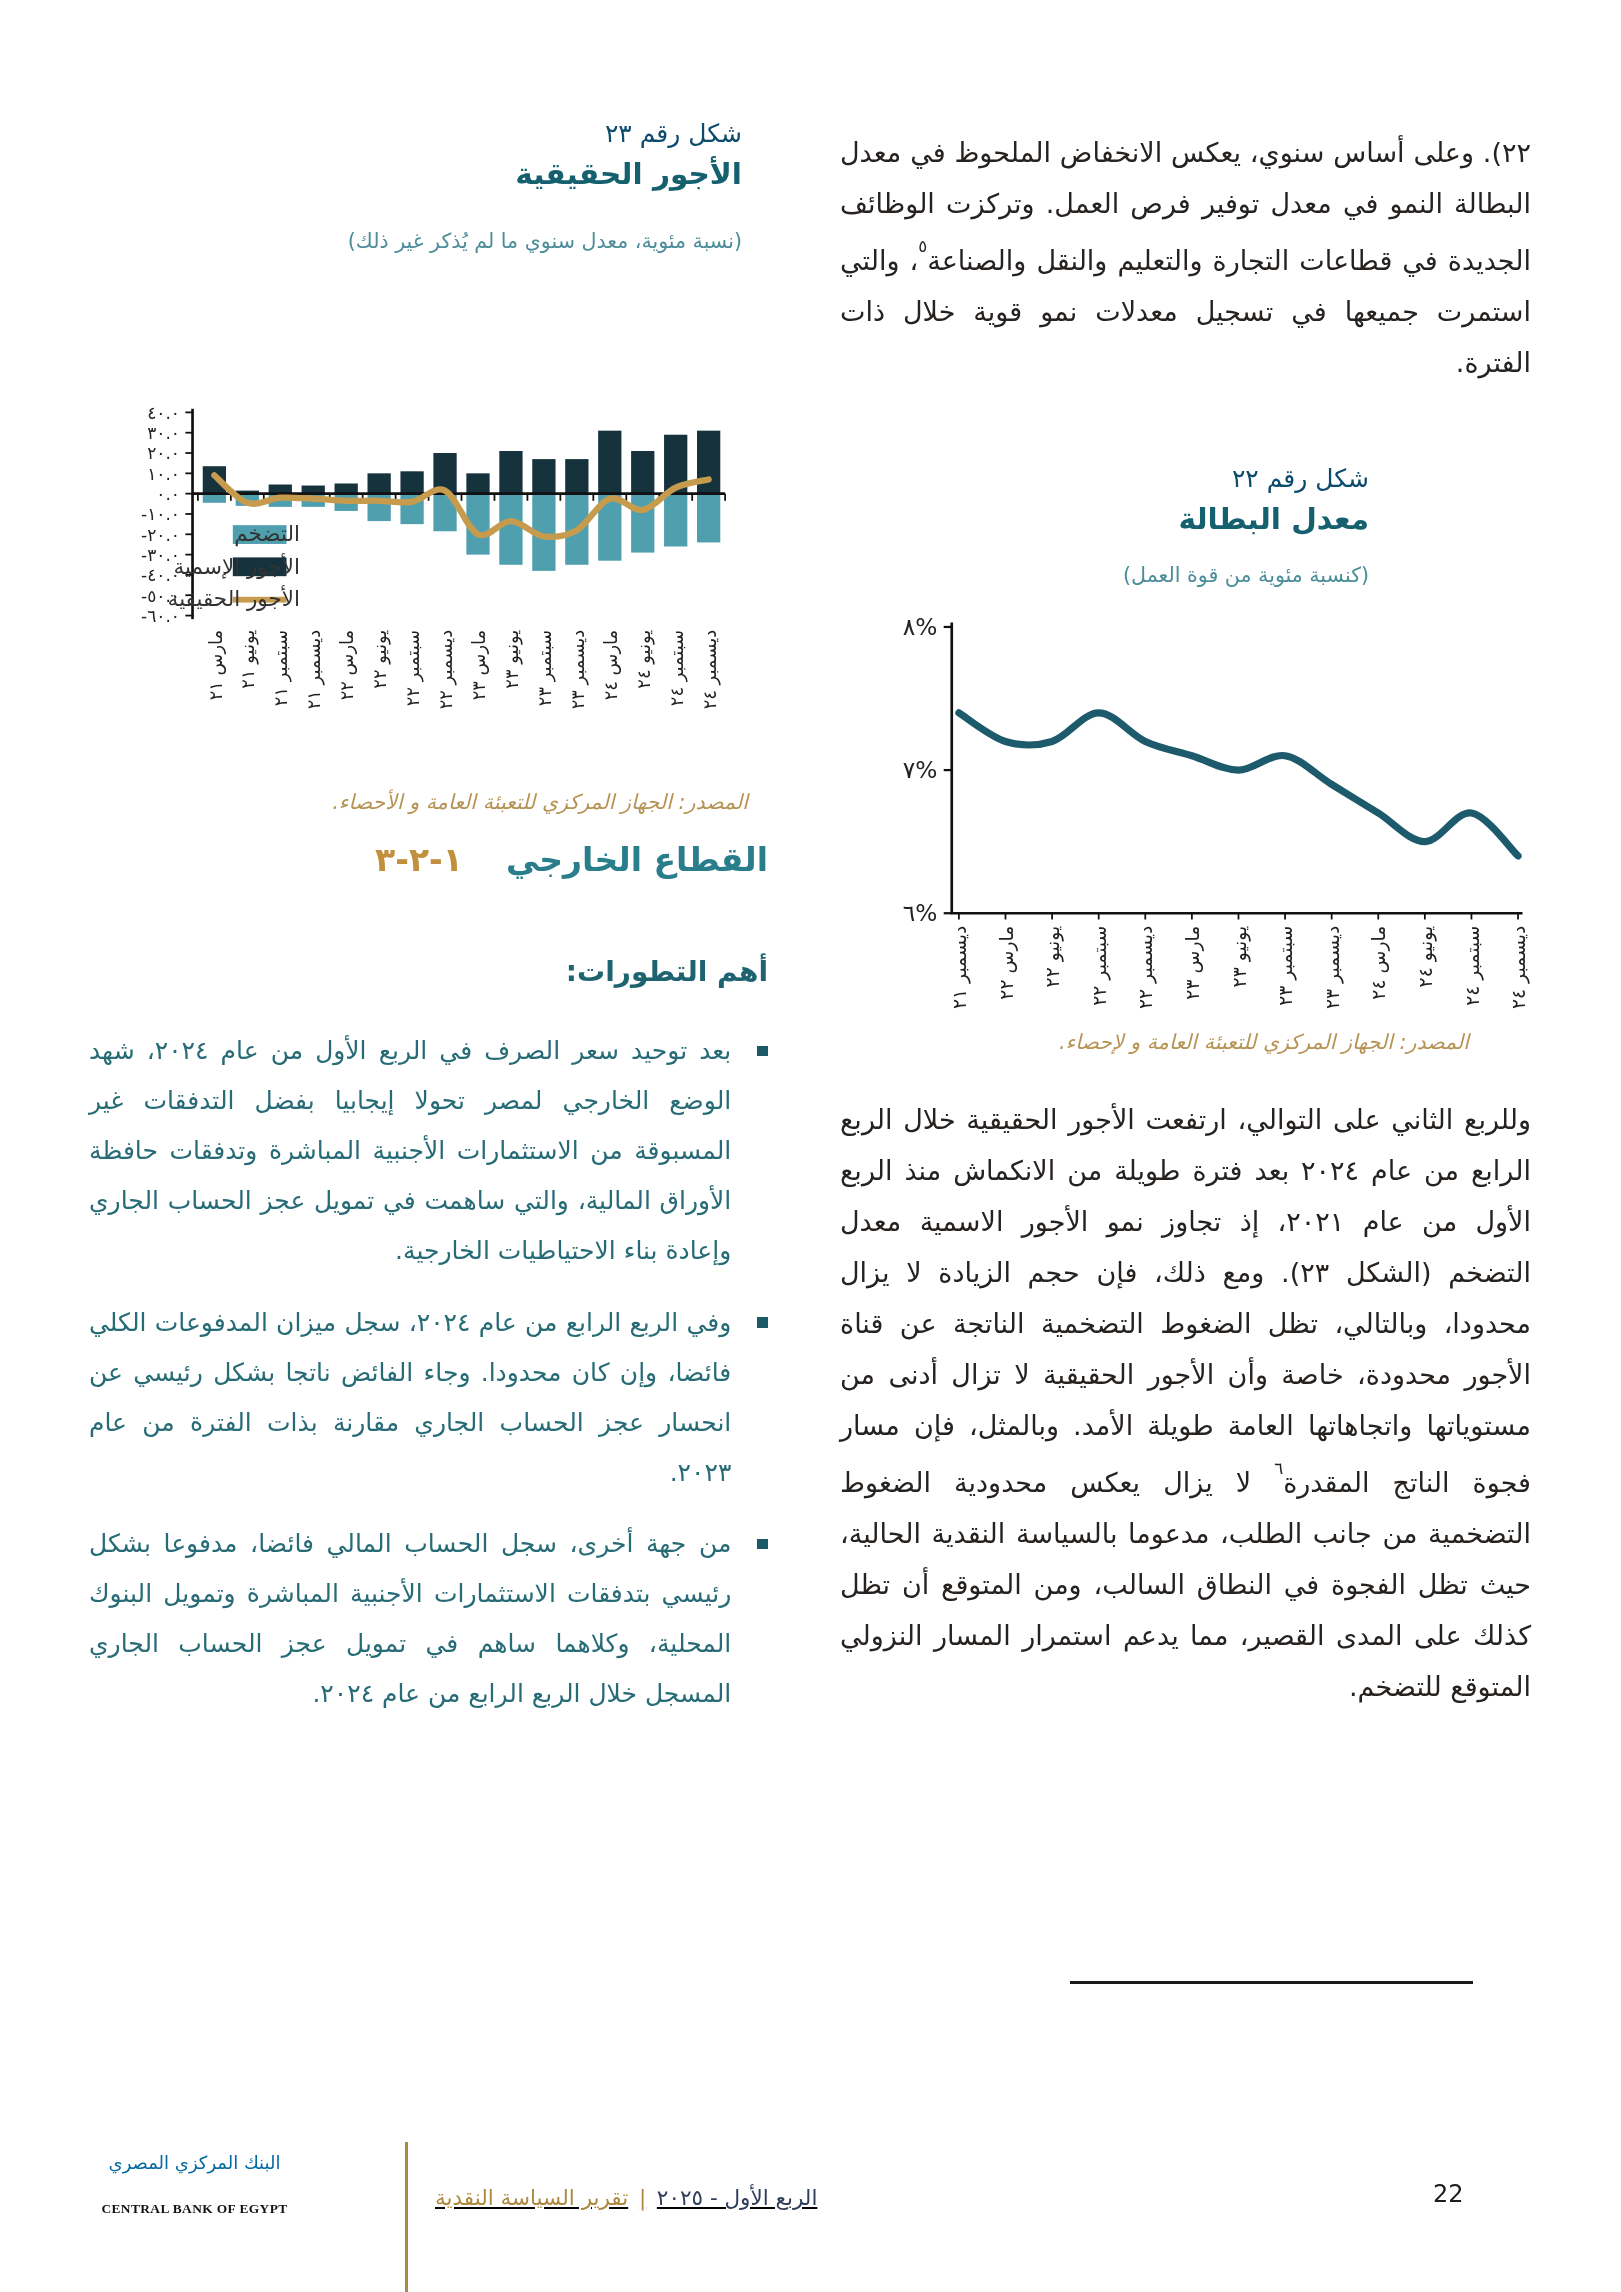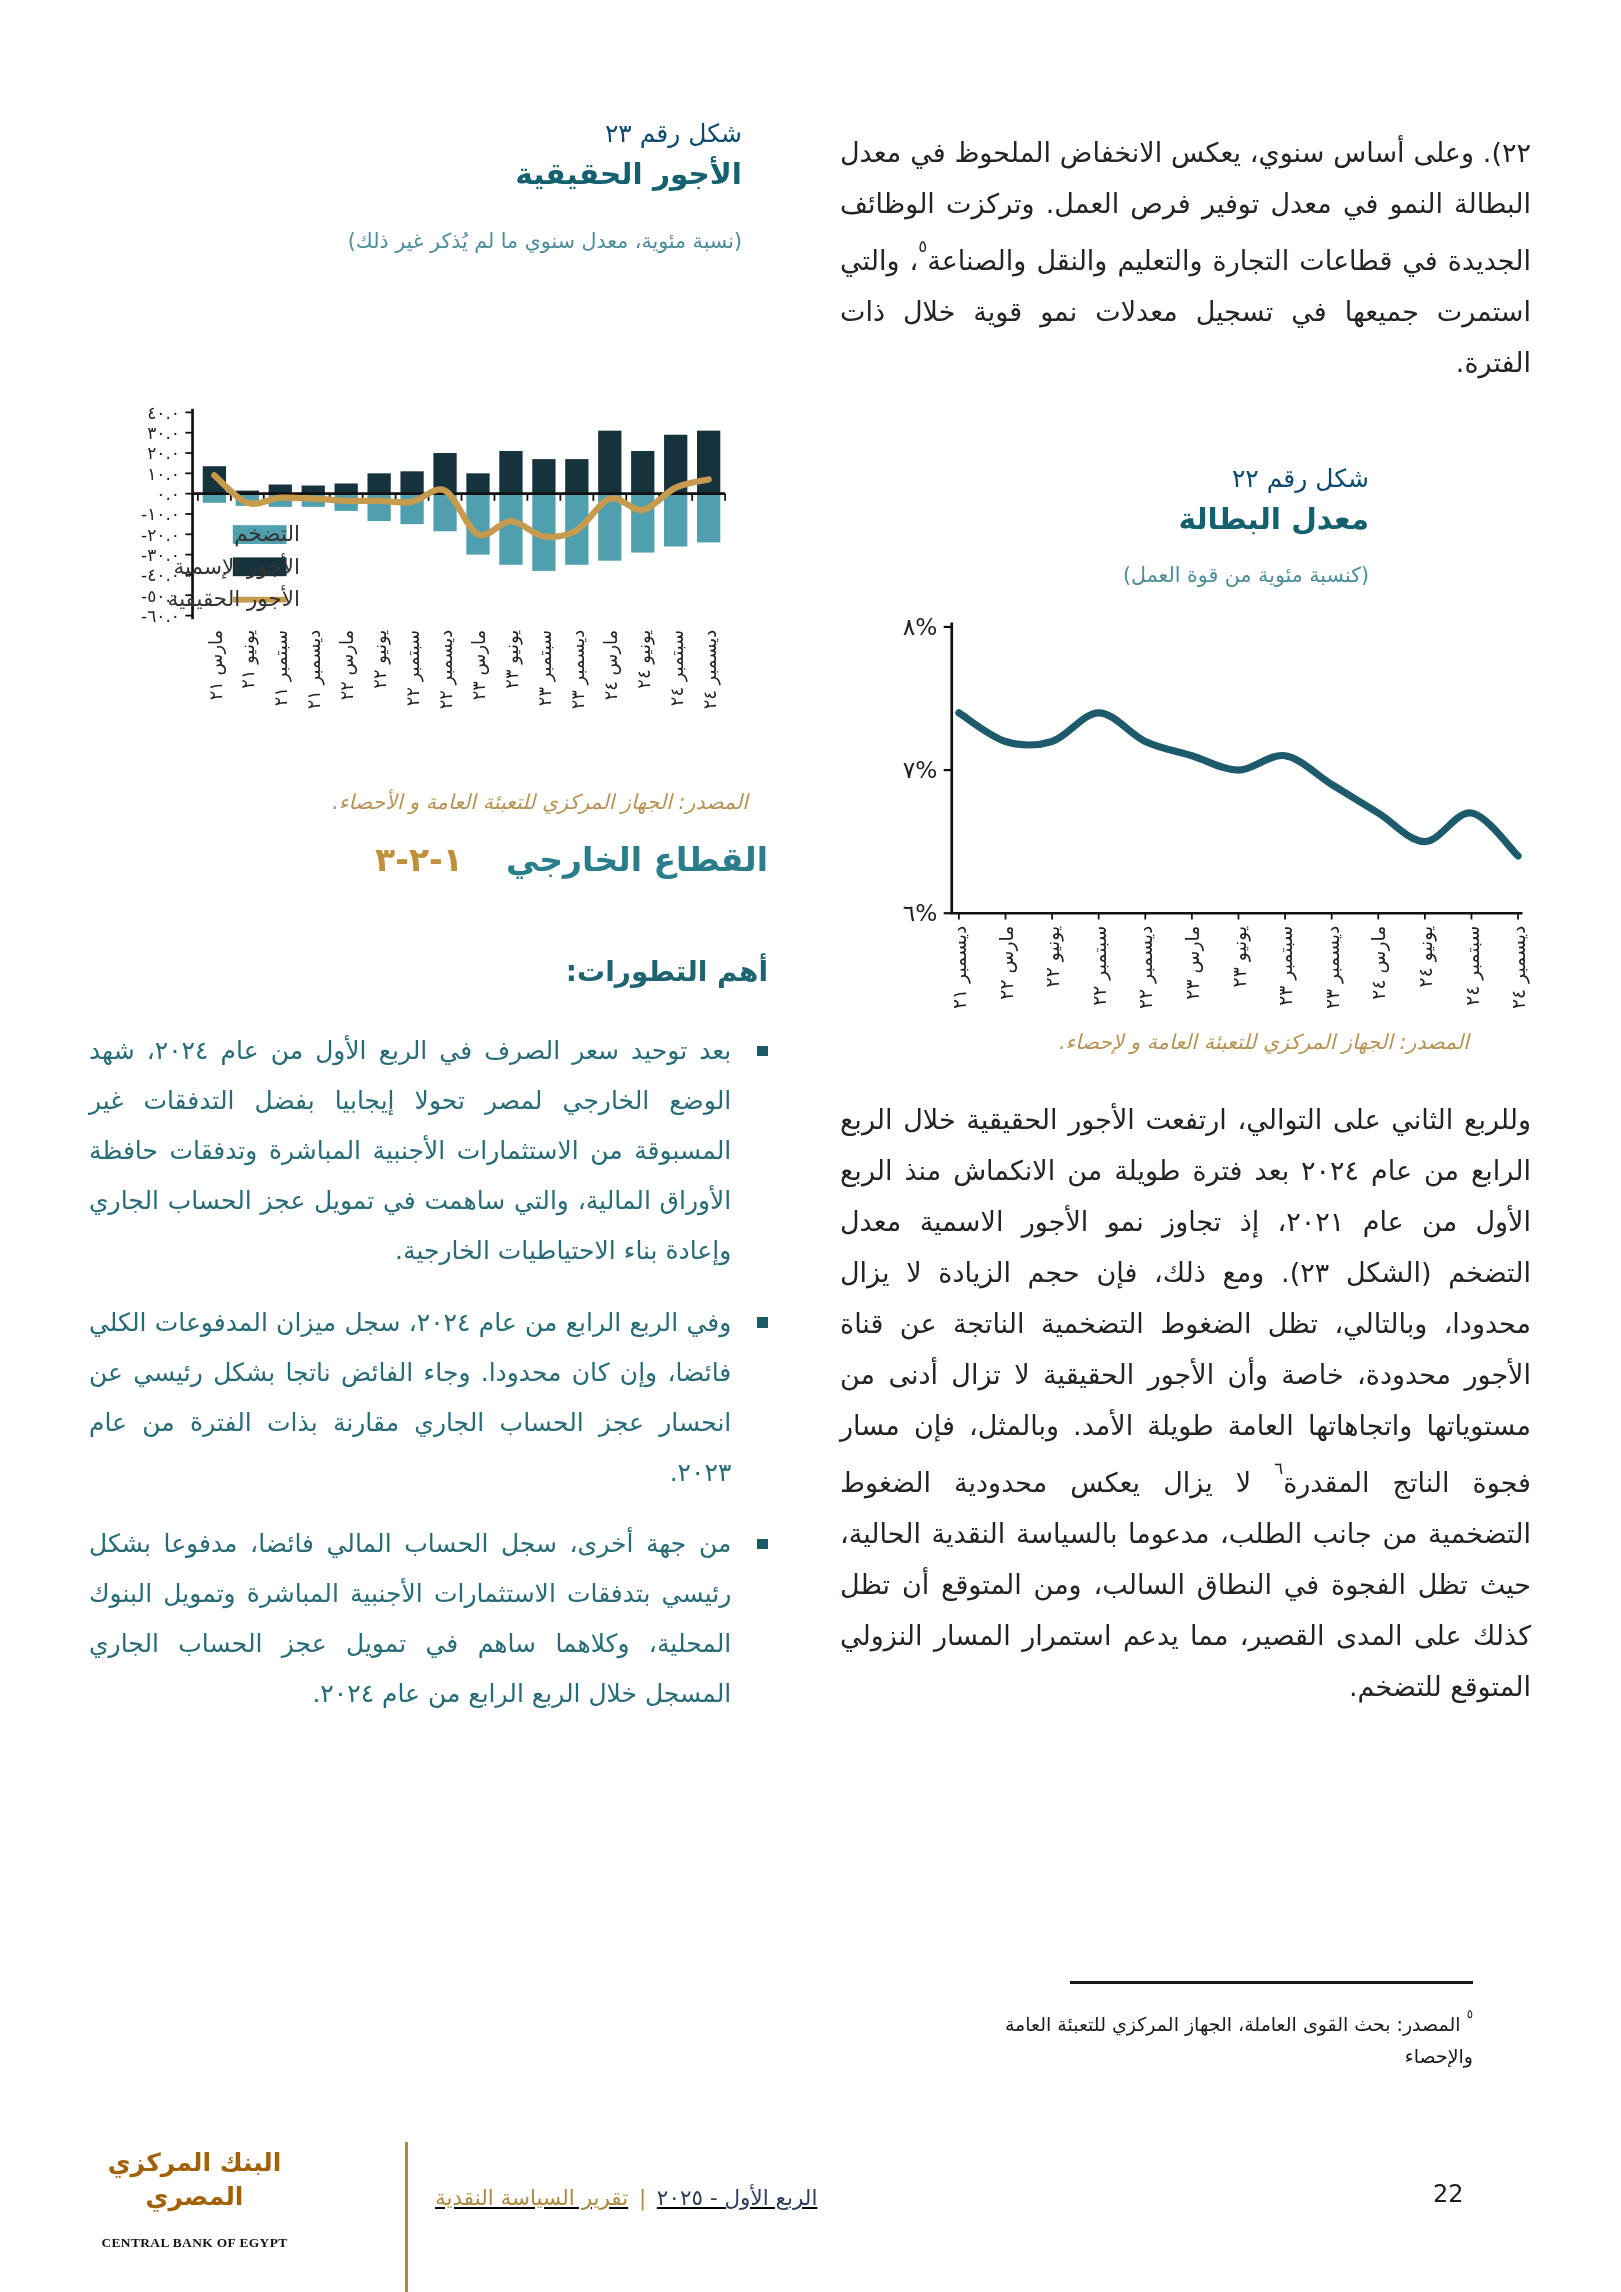--- a/index.html
+++ b/index.html
@@ -28,21 +28,21 @@
   #fig23-source{position:absolute;top:790px;right:873px;}
   #section-header{position:absolute;top:840px;right:853px;font-size:33px;font-weight:bold;white-space:nowrap;}
   #section-header .sec-title{color:#2a7e8c;}
   #section-header .sec-num{color:#c0903d;direction:ltr;unicode-bidi:isolate;margin-right:43px;}
   #dev-heading{position:absolute;top:955px;right:853px;font-size:28px;font-weight:bold;color:#1e6470;}
   #bullets{position:absolute;top:1026px;right:853px;width:679px;}
   .bullet{display:flex;gap:26px;margin-bottom:21.5px;}
   .bullet-marker{flex:0 0 auto;width:10.7px;height:10.7px;background:#1b5a66;margin-top:19.7px;}
   .bullet-text{flex:1;font-size:25px;line-height:50px;color:#266b76;text-align:justify;margin:0;}
   #logo{position:absolute;left:97px;top:2146px;width:195px;text-align:center;}
-  .logo-ar{font-size:25px;font-weight:bold;color:#a16207;line-height:34px;}
+  .logo-ar{font-size:18px;font-weight:normal;color:#0369a1;line-height:34px;}
   .logo-en{font-family:"Liberation Serif", serif;font-size:13.4px;font-weight:bold;letter-spacing:0.4px;color:#121212;direction:ltr;margin-top:21px;white-space:nowrap;}
   #footer-divider{position:absolute;left:405px;top:2142px;width:2.7px;height:150px;background:#a98a45;}
   #footer-report{position:absolute;left:435px;top:2185px;font-size:21.5px;white-space:nowrap;direction:rtl;text-decoration:underline;}
   #footer-report .period{color:#2e3d5a;}
   #footer-report .sep{color:#ad8a3f;padding:0 10.7px;}
   #footer-report .rname{color:#ad8a3f;}
   #page-number{position:absolute;left:1433px;top:2180px;font-size:24px;color:#1c1c1c;direction:ltr;}
 </style>
 </head>
 <body>
@@ -100,21 +100,20 @@
         <text transform="translate(700.9166666666666,344) rotate(-90)" text-anchor="start" font-size="21" fill="#222" direction="rtl" style="direction:rtl;font-family:&quot;DejaVu Sans&quot;,sans-serif">سبتمبر ٢٤</text>
         <text transform="translate(753,344) rotate(-90)" text-anchor="start" font-size="21" fill="#222" direction="rtl" style="direction:rtl;font-family:&quot;DejaVu Sans&quot;,sans-serif">ديسمبر ٢٤</text>
       </g>
       <path d="M120,105.99999999999994C128.68055555555554,111.33333333333329 154.72222222222223,132.66666666666663 172.08333333333334,137.99999999999997C189.44444444444446,143.33333333333331 206.80555555555557,143.33333333333331 224.16666666666669,137.99999999999997C241.5277777777778,132.66666666666663 258.8888888888889,105.99999999999994 276.25,105.99999999999994C293.6111111111111,105.99999999999994 310.9722222222223,129.99999999999994 328.33333333333337,137.99999999999997C345.69444444444446,146 363.0555555555556,148.6666666666667 380.4166666666667,154.00000000000006C397.77777777777777,159.3333333333334 415.1388888888889,170 432.5,170C449.8611111111111,170 467.2222222222222,151.3333333333334 484.5833333333333,154.00000000000006C501.94444444444446,156.6666666666667 519.3055555555557,175.3333333333333 536.6666666666667,185.99999999999994C554.0277777777778,196.6666666666666 571.3888888888889,207.3333333333333 588.75,217.99999999999997C606.1111111111111,228.66666666666666 623.4722222222223,250 640.8333333333334,250C658.1944444444445,250 675.5555555555555,215.33333333333331 692.9166666666666,217.99999999999997C710.2777777777777,220.66666666666663 736.3194444444445,257.99999999999994 745,265.99999999999994" fill="none" stroke="#1d5a6c" stroke-width="8" stroke-linecap="round" stroke-linejoin="round"></path>
     </svg>
   <div class="fig-source" id="fig22-source">المصدر: الجهاز المركزي للتعبئة العامة و لإحصاء.</div>
 
   <p class="body-text" id="main-p"><span>وللربع الثاني على التوالي، ارتفعت الأجور الحقيقية خلال الربع الرابع من عام ٢٠٢٤ بعد فترة طويلة من الانكماش منذ الربع الأول من عام ٢٠٢١، إذ تجاوز نمو الأجور الاسمية معدل التضخم (الشكل ٢٣). ومع ذلك، فإن حجم الزيادة لا يزال محدودا، وبالتالي، تظل الضغوط التضخمية الناتجة عن قناة الأجور محدودة، خاصة وأن الأجور الحقيقية لا تزال أدنى من مستوياتها واتجاهاتها العامة طويلة الأمد. وبالمثل، فإن مسار فجوة الناتج المقدرة</span><sup>٦</sup><span> لا يزال يعكس محدودية الضغوط التضخمية من جانب الطلب، مدعوما بالسياسة النقدية الحالية، حيث تظل الفجوة في النطاق السالب، ومن المتوقع أن تظل كذلك على المدى القصير، مما يدعم استمرار المسار النزولي المتوقع للتضخم.</span></p>
 
   <div id="footnote-rule"></div>
-  <div class="footnote" id="footnote-5"><sup>٥</sup> <span>المصدر: بحث القوى العاملة، الجهاز المركزي للتعبئة العامة والإحصاء</span></div>
 
   <div id="fig23-header">
     <div class="fig-label">شكل رقم ٢٣</div>
     <div class="fig-title">الأجور الحقيقية</div>
     <div class="fig-subtitle">(نسبة مئوية، معدل سنوي ما لم يُذكر غير ذلك)</div>
   </div>
 
   <svg id="chart-wages" width="685" height="367" viewBox="0 0 765 410">
       <line x1="120" y1="21" x2="120" y2="256" stroke="#111" stroke-width="3"></line>
       <g>

